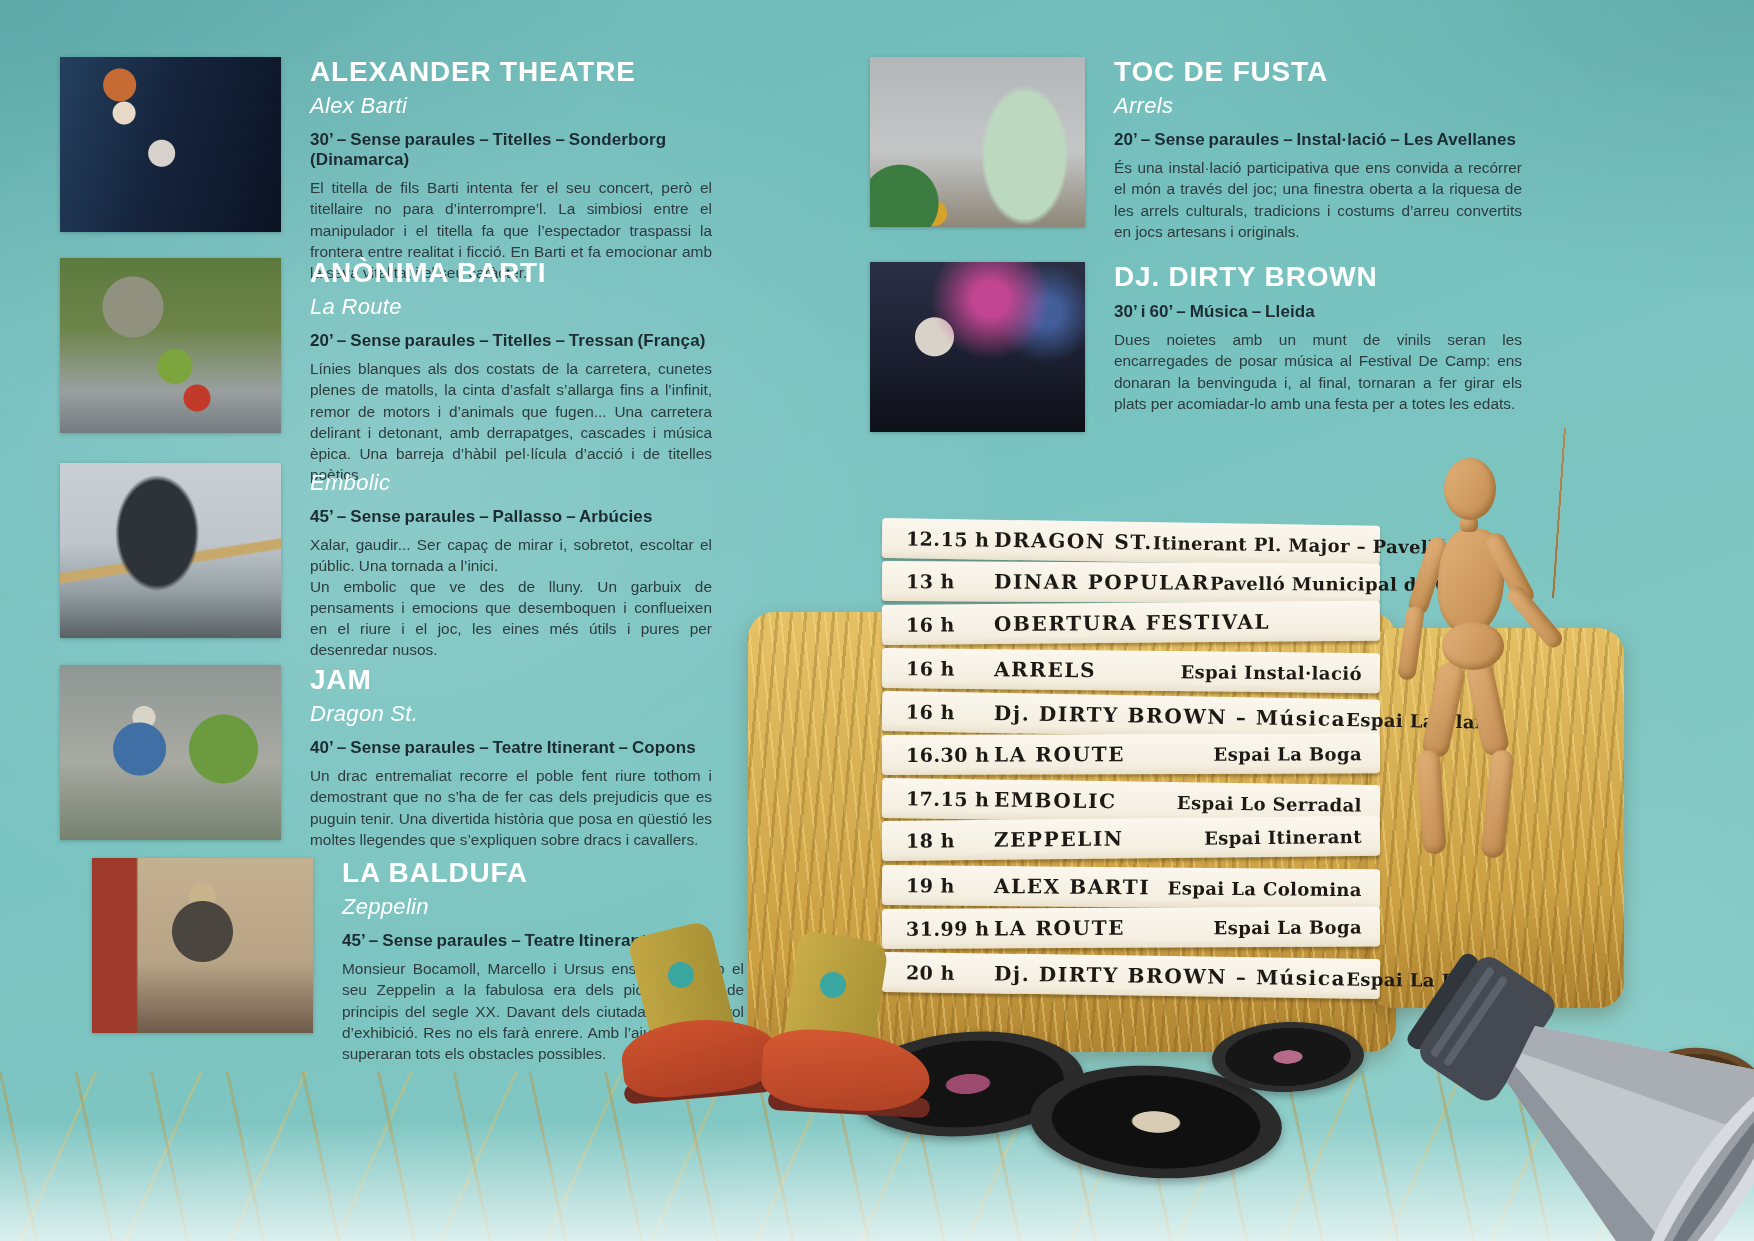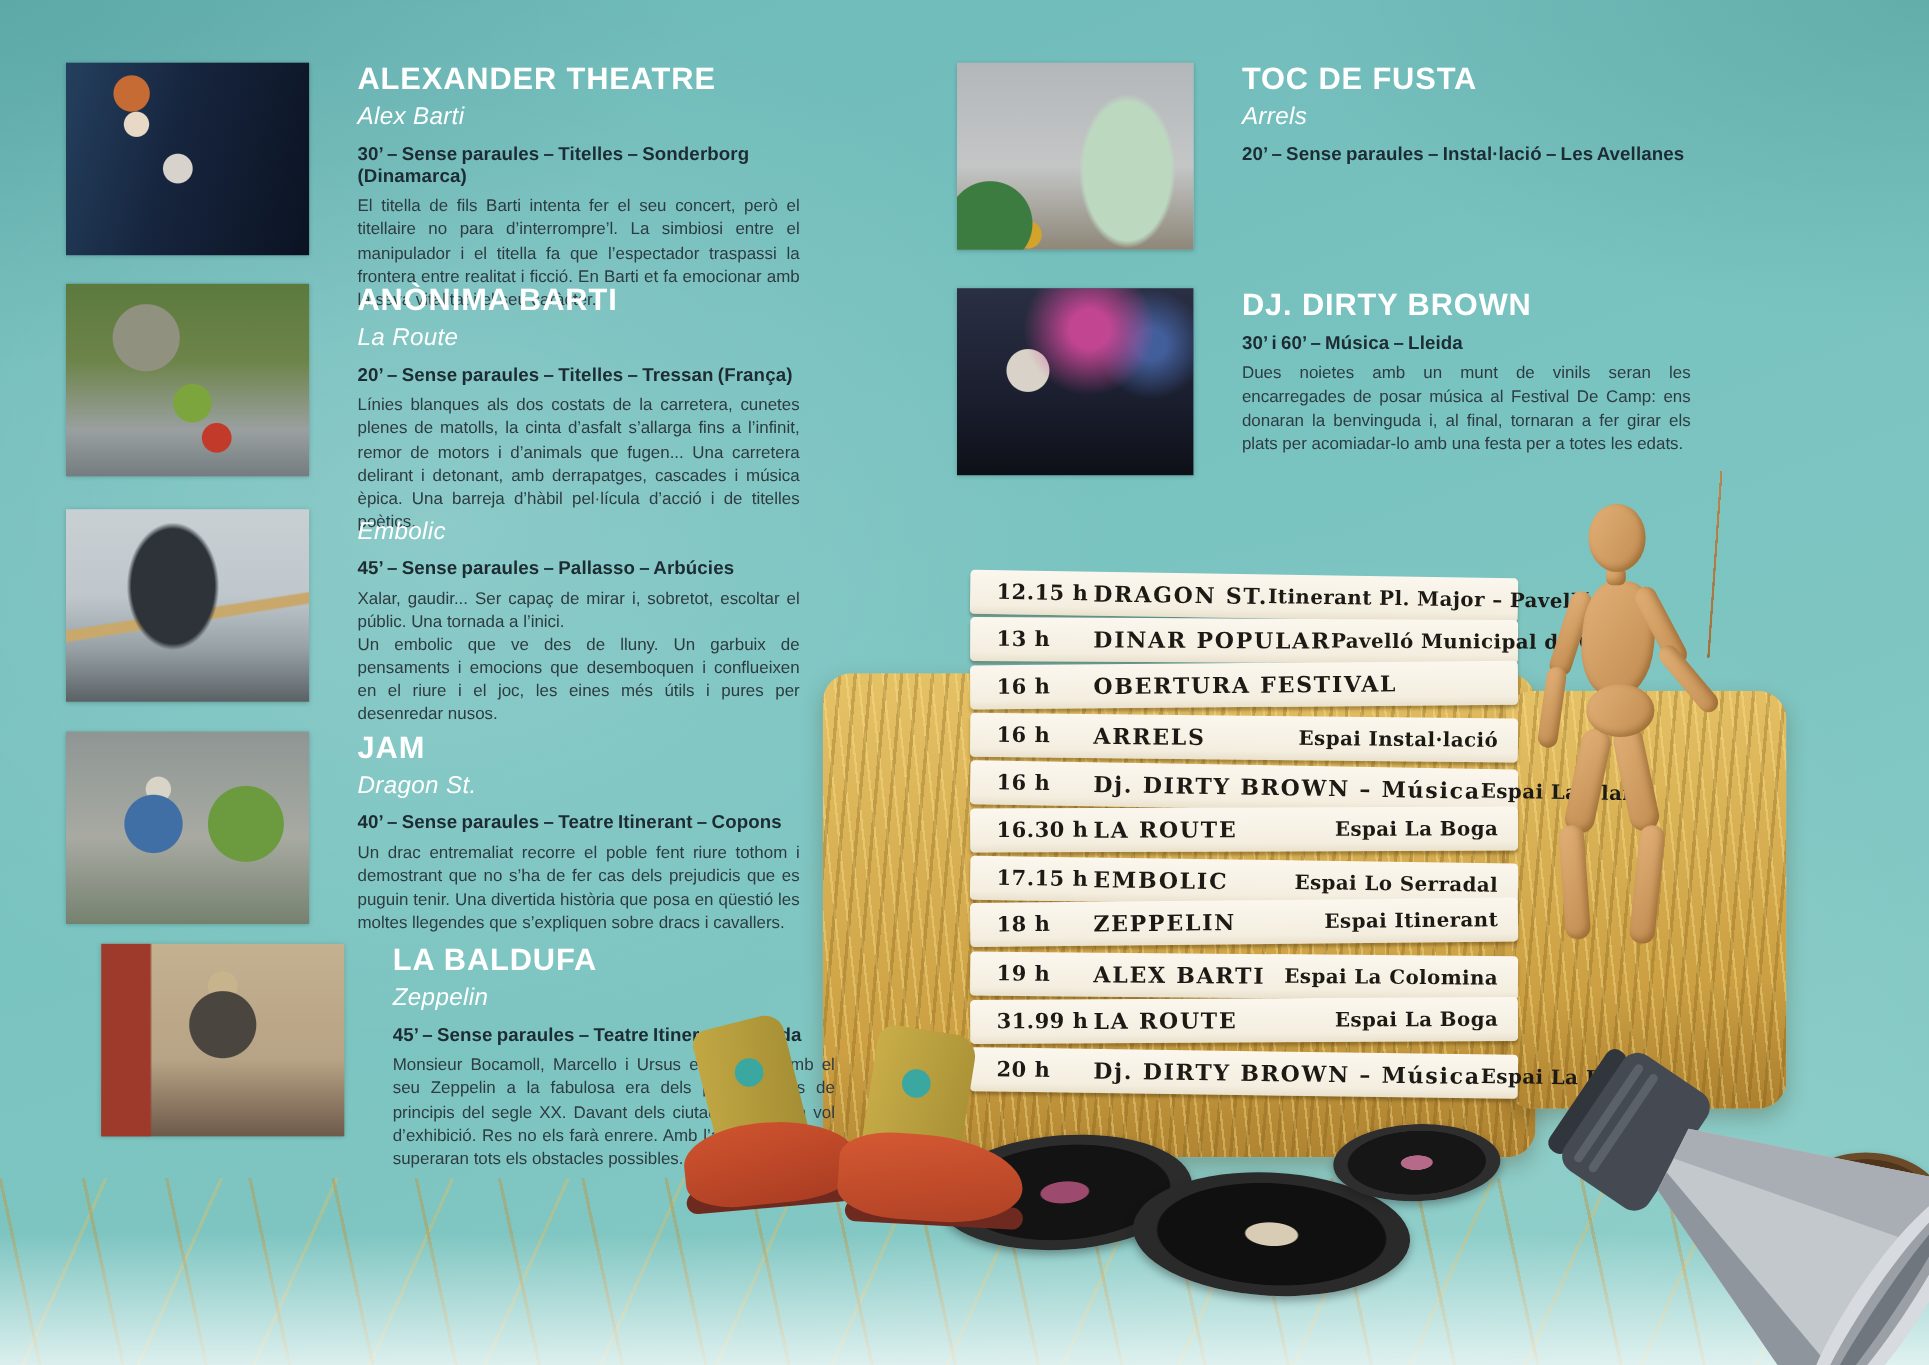--- a/index.html
+++ b/index.html
@@ -7,21 +7,21 @@
     position:relative;width:1754px;height:1241px;overflow:hidden;
     font-family:"Liberation Sans",sans-serif;
     background:
       radial-gradient(ellipse 60% 45% at 0% 0%, rgba(0,70,70,.14), transparent 60%),
       radial-gradient(ellipse 55% 40% at 100% 0%, rgba(0,70,70,.16), transparent 60%),
       radial-gradient(ellipse 900px 700px at 22% 38%, rgba(255,255,255,.16), transparent 70%),
       radial-gradient(ellipse 800px 650px at 70% 75%, rgba(255,255,255,.10), transparent 70%),
       linear-gradient(160deg,#6cb9b8 0%,#79c3c0 45%,#80c6c2 70%,#8ecfca 100%);
   }
   
-  .act{position:absolute;display:flex;gap:44px;z-index:6;}
+  .act{position:absolute;display:flex;gap:29px;z-index:6;}
   .photo{width:221px;height:175px;flex:0 0 auto;box-shadow:0 1px 4px rgba(0,40,40,.25);}
   .act-r .photo{width:215px;height:170px;}
   .act-text{width:402px;}
   .act-r .act-text{width:408px;}
   .company{margin:0;font-size:28px;font-weight:bold;color:#fff;letter-spacing:.8px;line-height:1.05;}
   .show{margin:7px 0 0 0;font-size:22px;font-style:italic;color:#fff;letter-spacing:.3px;}
   .meta{margin:11px 0 0 0;font-size:17px;font-weight:bold;color:#1d2b33;letter-spacing:.1px;word-spacing:-1px;}
   .descr{margin:7px 0 0 0;font-size:15.4px;line-height:1.37;color:#2e3b40;text-align:justify;white-space:pre-line;}
   
   .p1{background:
@@ -195,20 +195,21 @@
       <p class="descr">Monsieur Bocamoll, Marcello i Ursus ens porten amb el seu Zeppelin a la fabulosa era dels pioners aeris de principis del segle XX. Davant dels ciutadans, fan un vol d’exhibició. Res no els farà enrere. Amb l’ajuda del públic, superaran tots els obstacles possibles.</p>
     </div>
   </section>
 
   <section class="act act-r" style="left:870px;top:57px;">
     <div class="photo p6"></div>
     <div class="act-text">
       <h2 class="company">TOC DE FUSTA</h2>
       <p class="show">Arrels</p>
       <p class="meta">20’ – Sense paraules – Instal·lació – Les Avellanes</p>
+      <p class="descr">És una instal·lació participativa que ens convida a recórrer el món a través del joc; una finestra oberta a la riquesa de les arrels culturals, tradicions i costums d’arreu convertits en jocs artesans i originals.</p>
     </div>
   </section>
 
   <section class="act act-r" style="left:870px;top:262px;">
     <div class="photo p7"></div>
     <div class="act-text">
       <h2 class="company">DJ. DIRTY BROWN</h2>
       <p class="meta">30’ i 60’ – Música – Lleida</p>
       <p class="descr">Dues noietes amb un munt de vinils seran les encarregades de posar música al Festival De Camp: ens donaran la benvinguda i, al final, tornaran a fer girar els plats per acomiadar-lo amb una festa per a totes les edats.</p>
     </div>

